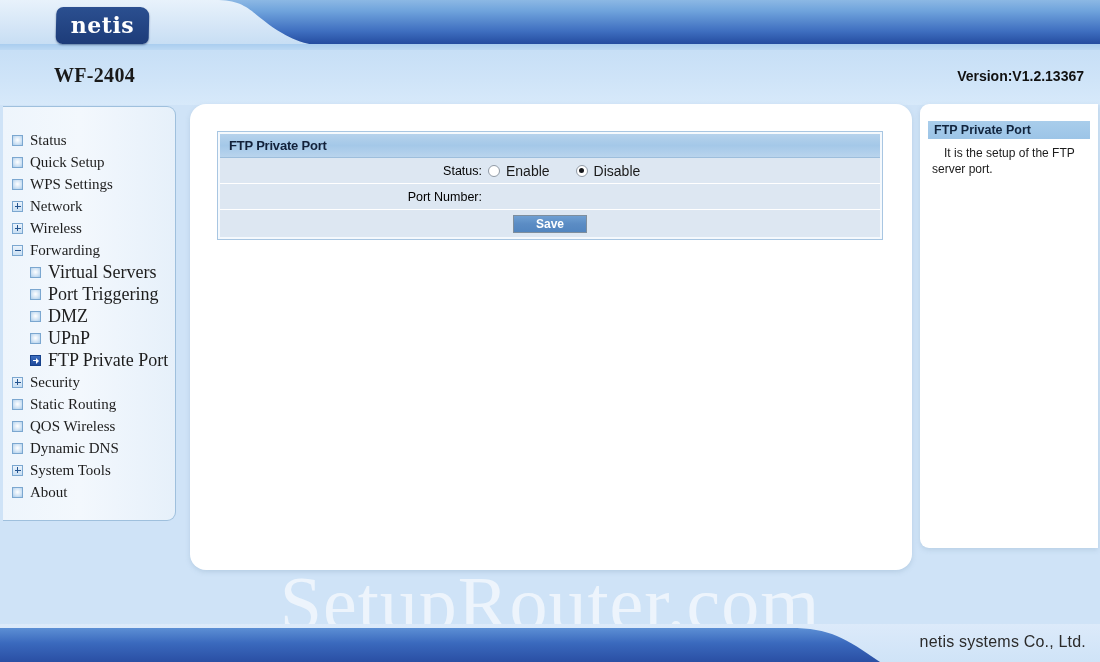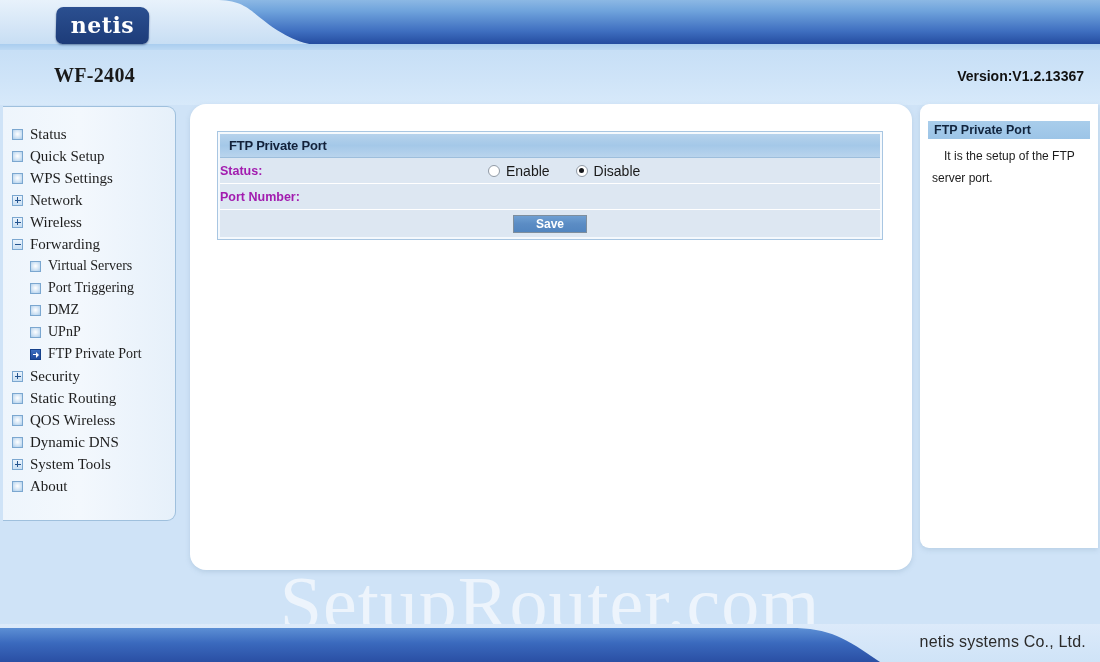--- a/index.html
+++ b/index.html
@@ -97,38 +97,38 @@
   .sidebar {
     position: absolute;
     left: 3px; top: 106px;
     width: 173px;
     height: 415px;
     background: linear-gradient(to right, #eef5fc 0%, #f3f8fd 45%, #e6f0fa 100%);
     border: 1px solid #9fc0dd;
     border-left: none;
     border-radius: 0 9px 9px 0;
     box-sizing: border-box;
-    padding-top: 16px;
+    padding-top: 22px;
   }
   .menu-item {
     display: flex;
     align-items: center;
     height: 22px;
     padding-left: 9px;
     cursor: pointer;
   }
   .menu-item.sub { padding-left: 27px; }
   .menu-label {
     font-family: "Liberation Serif", serif;
     font-size: 15px;
     color: #1d1d1d;
     margin-left: 7px;
     white-space: nowrap;
   }
-  .menu-item.sub .menu-label { font-size: 14px; }
+  .menu-item.sub .menu-label { font-size: 18px; }
 
   
   .ico {
     width: 11px; height: 11px;
     flex: 0 0 11px;
     box-sizing: border-box;
     position: relative;
   }
   .ico-leaf {
     border: 1px solid #7ba7d0;
@@ -207,24 +207,25 @@
   }
   .form-row {
     display: flex;
     align-items: center;
     height: 25px;
     background: #dde7f2;
     border-bottom: 1px solid #ffffff;
   }
   .row-label {
     width: 268px;
+    text-align: right;
     padding-right: 6px;
     font-size: 12.5px;
-    font-weight: bold;
-    color: #a21caf;
+    font-weight: normal;
+    color: #000000;
     box-sizing: border-box;
     font-family: "Liberation Sans", sans-serif;
   }
   .row-field {
     display: flex;
     align-items: center;
     flex: 1;
   }
 
   .radio-wrap {
@@ -309,21 +310,21 @@
     font-weight: bold;
     font-size: 12.5px;
     color: #11243d;
     padding: 2px 6px;
     font-family: "Liberation Sans", sans-serif;
   }
   .help-body {
     margin-top: 6px;
     padding: 0 4px;
     font-size: 12px;
-    line-height: 22px;
+    line-height: 16px;
     color: #1c1c1c;
     text-indent: 12px;
     font-family: "Liberation Sans", sans-serif;
   }
 
   
   .watermark {
     position: absolute;
     left: 0; top: 560px;
     width: 1100px;

